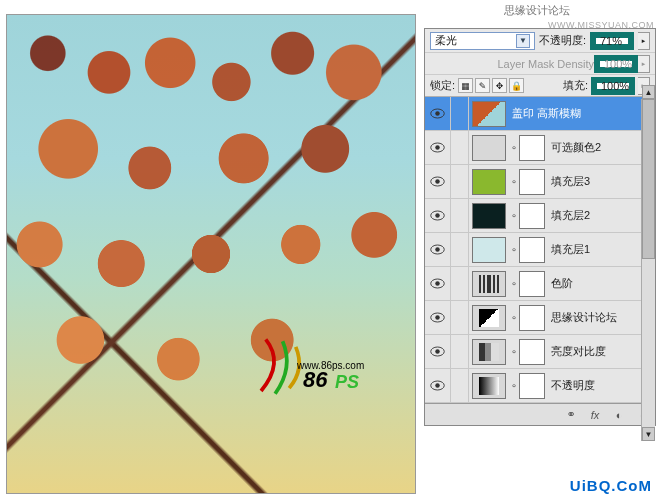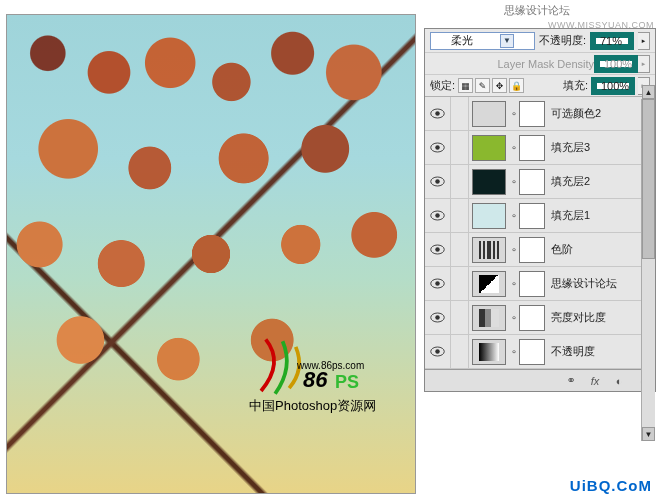--- a/index.html
+++ b/index.html
@@ -23,27 +23,27 @@
  radial-gradient(circle at 90% 46%,#c45a2a 0 5%,transparent 5.2%),
  radial-gradient(circle at 18% 68%,#e08040 0 5%,transparent 5.2%),
  radial-gradient(circle at 42% 72%,#d87838 0 5%,transparent 5.2%),
  radial-gradient(circle at 65% 68%,#c86a30 0 5%,transparent 5.2%),
  linear-gradient(135deg,transparent 48%,#5a2818 48.5% 49%,transparent 49.5%),
  linear-gradient(45deg,transparent 28%,#4a2010 28.5% 29%,transparent 29.5%);opacity:.92}
 .wm1{position:absolute;left:230px;bottom:88px;width:95px;height:75px}
 .wm1 svg{width:100%;height:100%}
 .wm-url{position:absolute;left:290px;bottom:122px;font-size:10px;color:#000}
 .wm-86{position:absolute;left:296px;bottom:100px;font-size:22px;font-weight:bold;font-style:italic;color:#000}
-.wm-ps{position:absolute;left:328px;bottom:100px;font-size:18px;font-weight:bold;color:#3b3}
+.wm-ps{position:absolute;left:328px;bottom:100px;font-size:18px;font-weight:bold;font-style:italic;color:#3b3}
 .wm-cn{position:absolute;left:242px;bottom:78px;font-size:13px;color:#000}
 .head-txt{position:absolute;top:3px;right:90px;font-size:11px;color:#777}
 .head-url{position:absolute;top:20px;right:6px;font-size:9px;color:#aaa;letter-spacing:.5px}
 .panel{position:absolute;right:4px;top:28px;width:232px;background:#e8e8e8;border:1px solid #888;font-size:11px;color:#222}
 .row1{display:flex;align-items:center;height:24px;padding:3px 5px;border-bottom:1px solid #ccc;gap:4px}
-.combo{flex:1;display:flex;align-items:center;height:18px;background:#fff;border:1px solid #7a9ac9;padding:0 20px}
+.combo{flex:1;display:flex;align-items:center;height:18px;background:#fff;border:1px solid #7a9ac9;padding:0 4px}
 .combo .arr{margin-left:auto;width:14px;height:14px;background:#e4ecf7;border:1px solid #7a9ac9;display:flex;align-items:center;justify-content:center;font-size:8px;color:#345}
 .lbl{white-space:nowrap}
 .pct{width:44px;height:18px;background:#fff;border:6px solid #0f766e;display:flex;align-items:center;padding:0 4px}
 .tri{width:12px;height:18px;border:1px solid #999;border-left:none;background:#eee;display:flex;align-items:center;justify-content:center;font-size:7px}
 .row2{display:flex;align-items:center;justify-content:flex-end;height:22px;padding:3px 5px;gap:0;color:#999;border-bottom:1px solid #ccc}
 .row3{display:flex;align-items:center;height:22px;padding:3px 5px;border-bottom:1px solid #b0b0b0;gap:3px}
 .lockicons{display:flex;gap:2px;margin-right:auto}
 .lockicons span{width:15px;height:15px;border:1px solid #aaa;background:#f4f4f4;display:flex;align-items:center;justify-content:center;font-size:9px}
 .layers{max-height:340px;overflow:hidden}
 .layer{display:flex;align-items:center;height:34px;border-bottom:1px solid #c8c8c8;background:#e6e6e6}
@@ -80,21 +80,20 @@
   <div class="wm1">
     <svg viewBox="0 0 100 80">
         <path d="M30 10 Q50 35 25 65" stroke="#c00" stroke-width="4" fill="none"></path>
         <path d="M48 12 Q60 40 40 68" stroke="#2a2" stroke-width="4" fill="none"></path>
         <path d="M62 18 Q72 42 55 62" stroke="#c90" stroke-width="4" fill="none"></path>
       </svg>
   </div>
   <span class="wm-url">www.86ps.com</span>
   <span class="wm-86">86</span>
   <span class="wm-ps">PS</span>
-  <span class="wm-cn">中国Photoshop资源网</span>
 </div>
 
 <span class="head-txt">思缘设计论坛</span>
 <span class="head-url">WWW.MISSYUAN.COM</span>
 
 <div class="panel">
   <div class="row1">
     <div class="combo">
       <span>柔光</span>
       <span class="arr">▼</span>
@@ -121,20 +120,31 @@
       <span>🔒</span>
     </div>
     <span class="lbl">填充:</span>
     <div class="pct">
         <span>100%</span>
       </div>
     <div class="tri">▸</div>
   </div>
 
   <div class="layers" id="layerlist">
+      <div class="layer sel">
+        <div class="eye">
+          <svg viewBox="0 0 20 14">
+            <ellipse cx="10" cy="7" rx="9" ry="6" fill="none" stroke="#333" stroke-width="1.2"></ellipse>
+            <circle cx="10" cy="7" r="3" fill="#333"></circle>
+          </svg>
+        </div>
+        <div class="lcell"></div>
+        <div class="thumb img"></div>
+        <span class="lname">盖印 高斯模糊</span>
+      </div>
       <div class="layer">
         <div class="eye">
           <svg viewBox="0 0 20 14">
             <ellipse cx="10" cy="7" rx="9" ry="6" fill="none" stroke="#333" stroke-width="1.2"></ellipse>
             <circle cx="10" cy="7" r="3" fill="#333"></circle>
           </svg>
         </div>
         <div class="lcell"></div>
         <div class="thumb adj">
           <div style="width:20px;height:18px" class="c-sel"></div>

